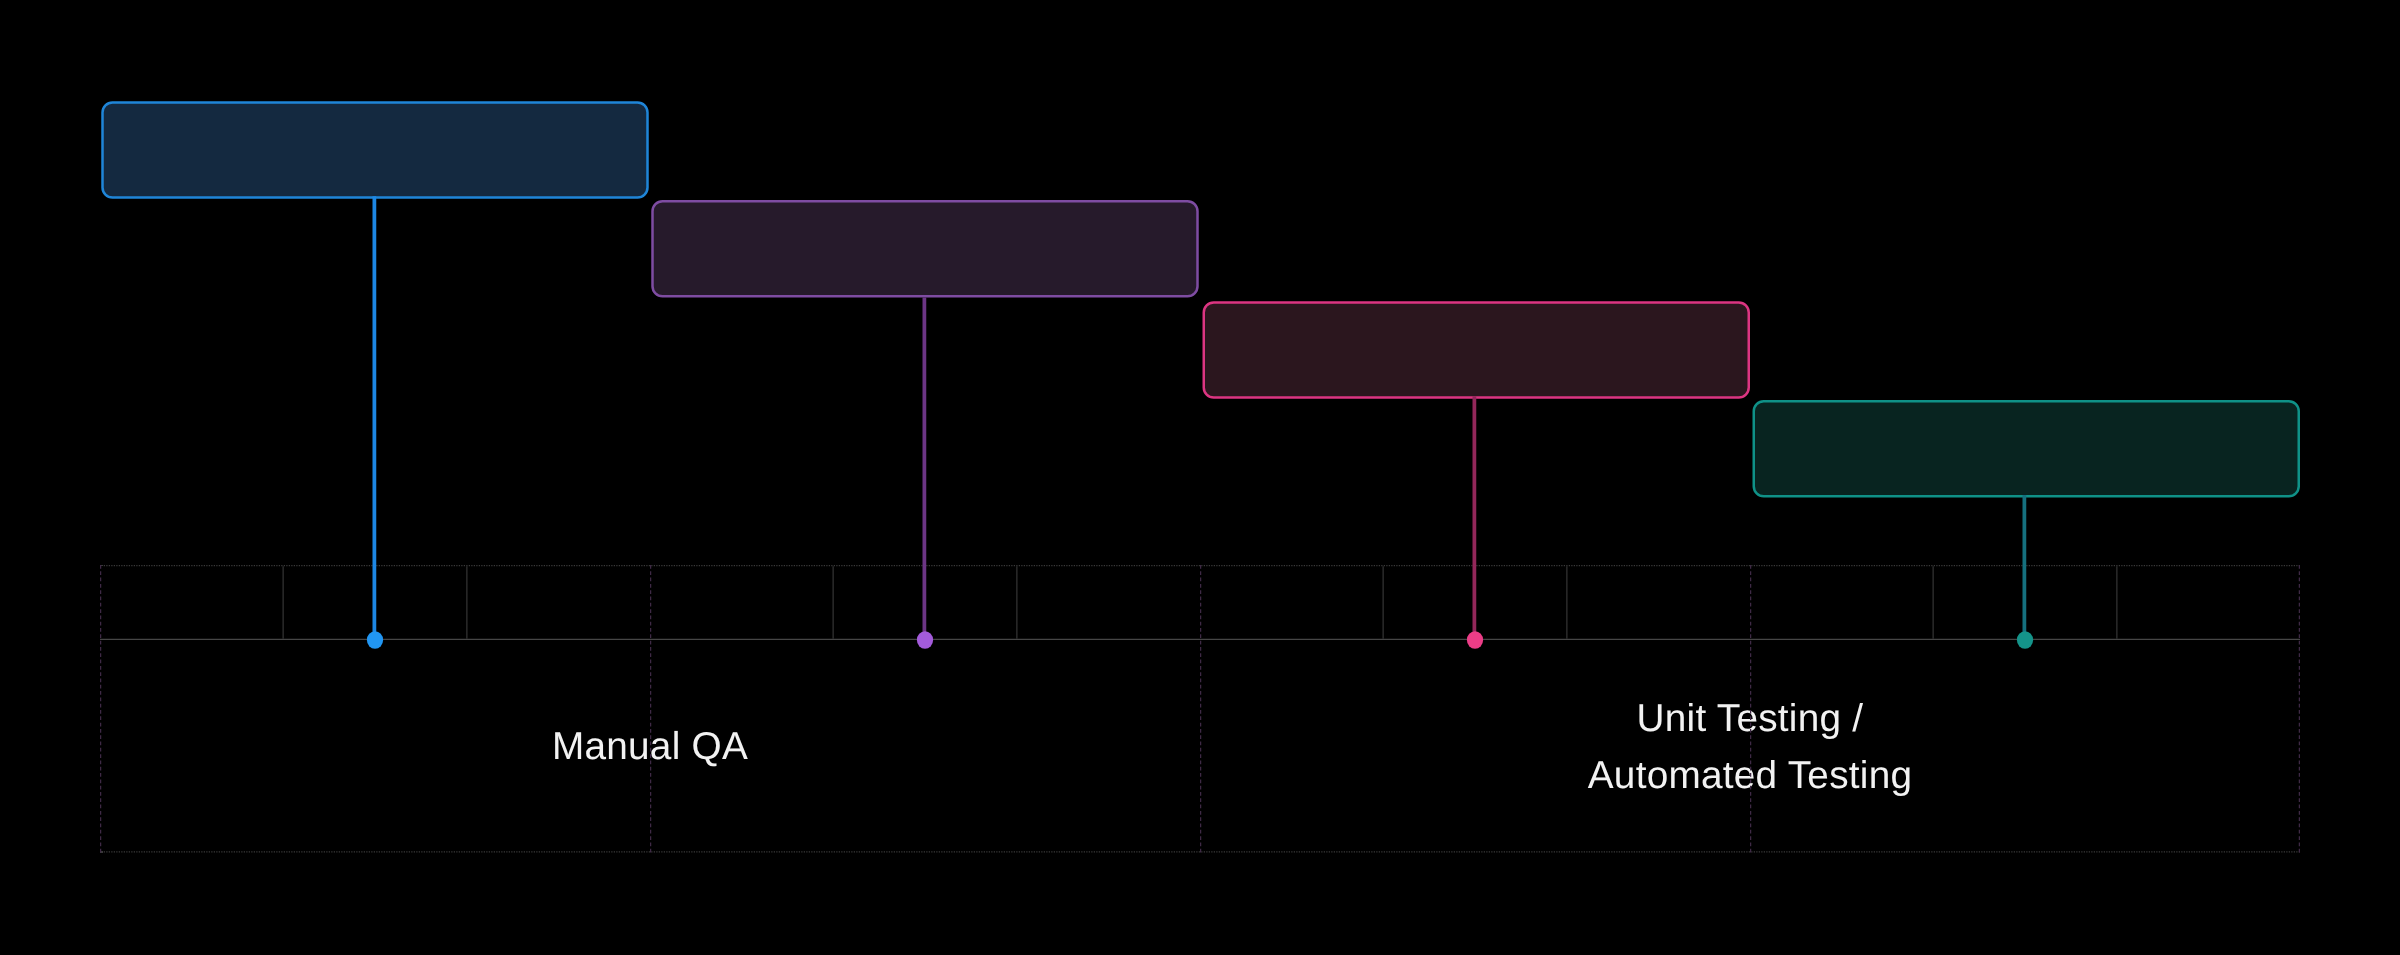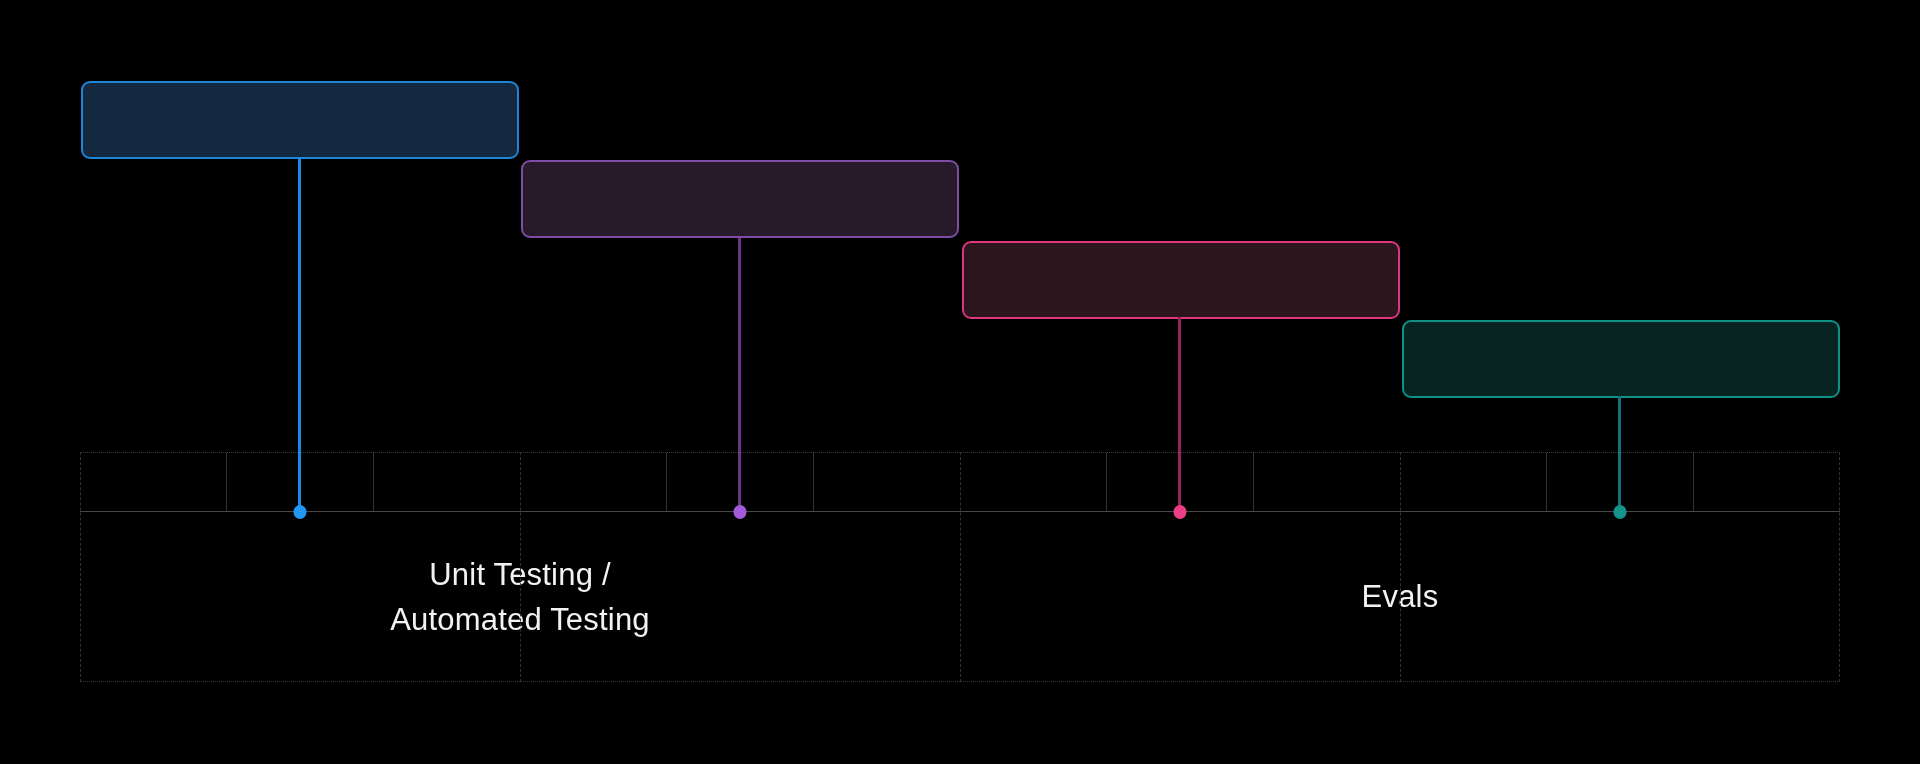--- a/index.html
+++ b/index.html
@@ -134,23 +134,23 @@
       <div class="hcell"></div>
       <div class="hcell"></div>
       <div class="hcell"></div>
       <div class="hcell"></div>
       <div class="hcell"></div>
       <div class="hcell"></div>
       <div class="hcell"></div>
       <div class="hcell"></div>
     </div>
     <div class="label-row">
+      <div class="label-cell">Manual QA</div>
       <div class="label-cell">Unit Testing /
 Automated Testing</div>
-      <div class="label-cell">Evals</div>
     </div>
     <div class="divider dv0"></div>
     <div class="divider dv1"></div>
     <div class="divider dv2"></div>
     <div class="divider dv3"></div>
     <div class="divider dv4"></div>
   </div>
 
   <div class="dot dt0" style="background-color: rgb(33, 150, 243);"></div>
   <div class="dot dt1" style="background-color: rgb(163, 91, 219);"></div>

